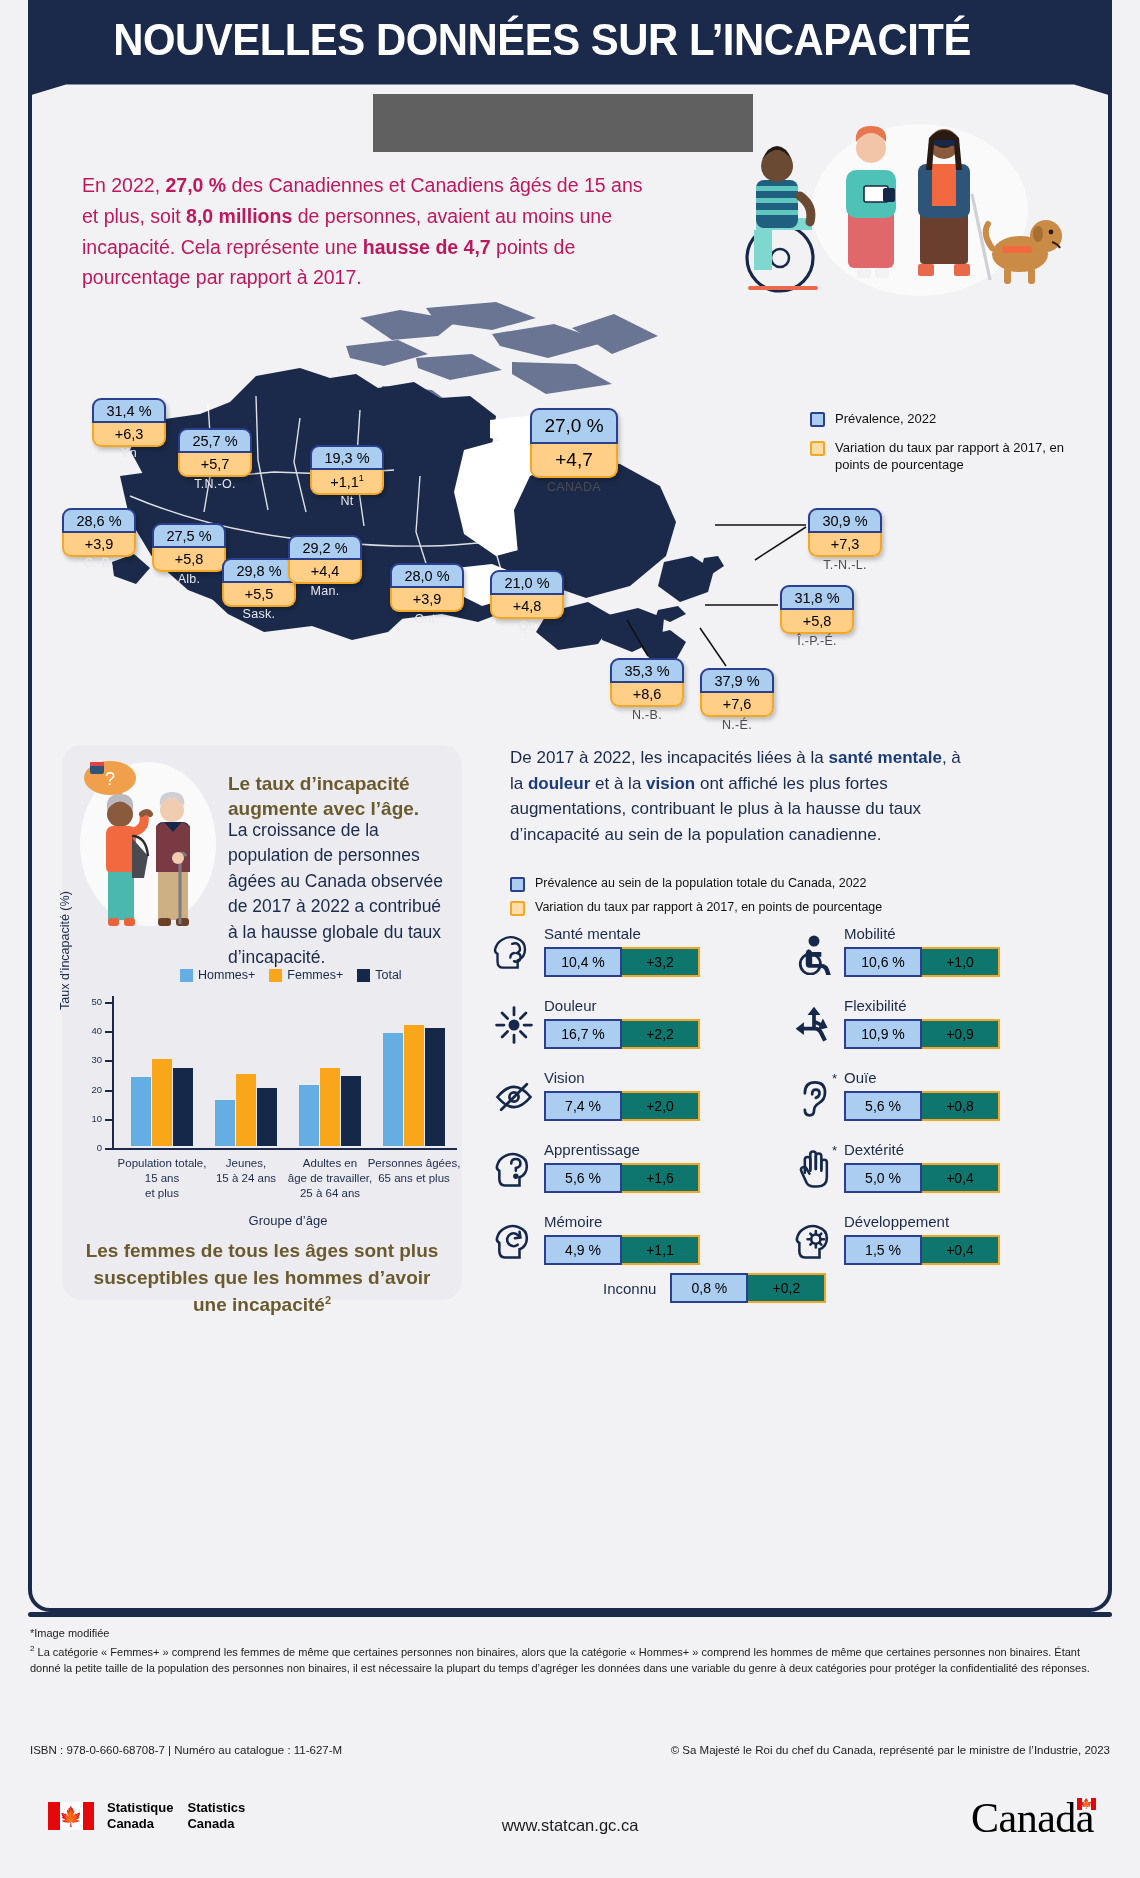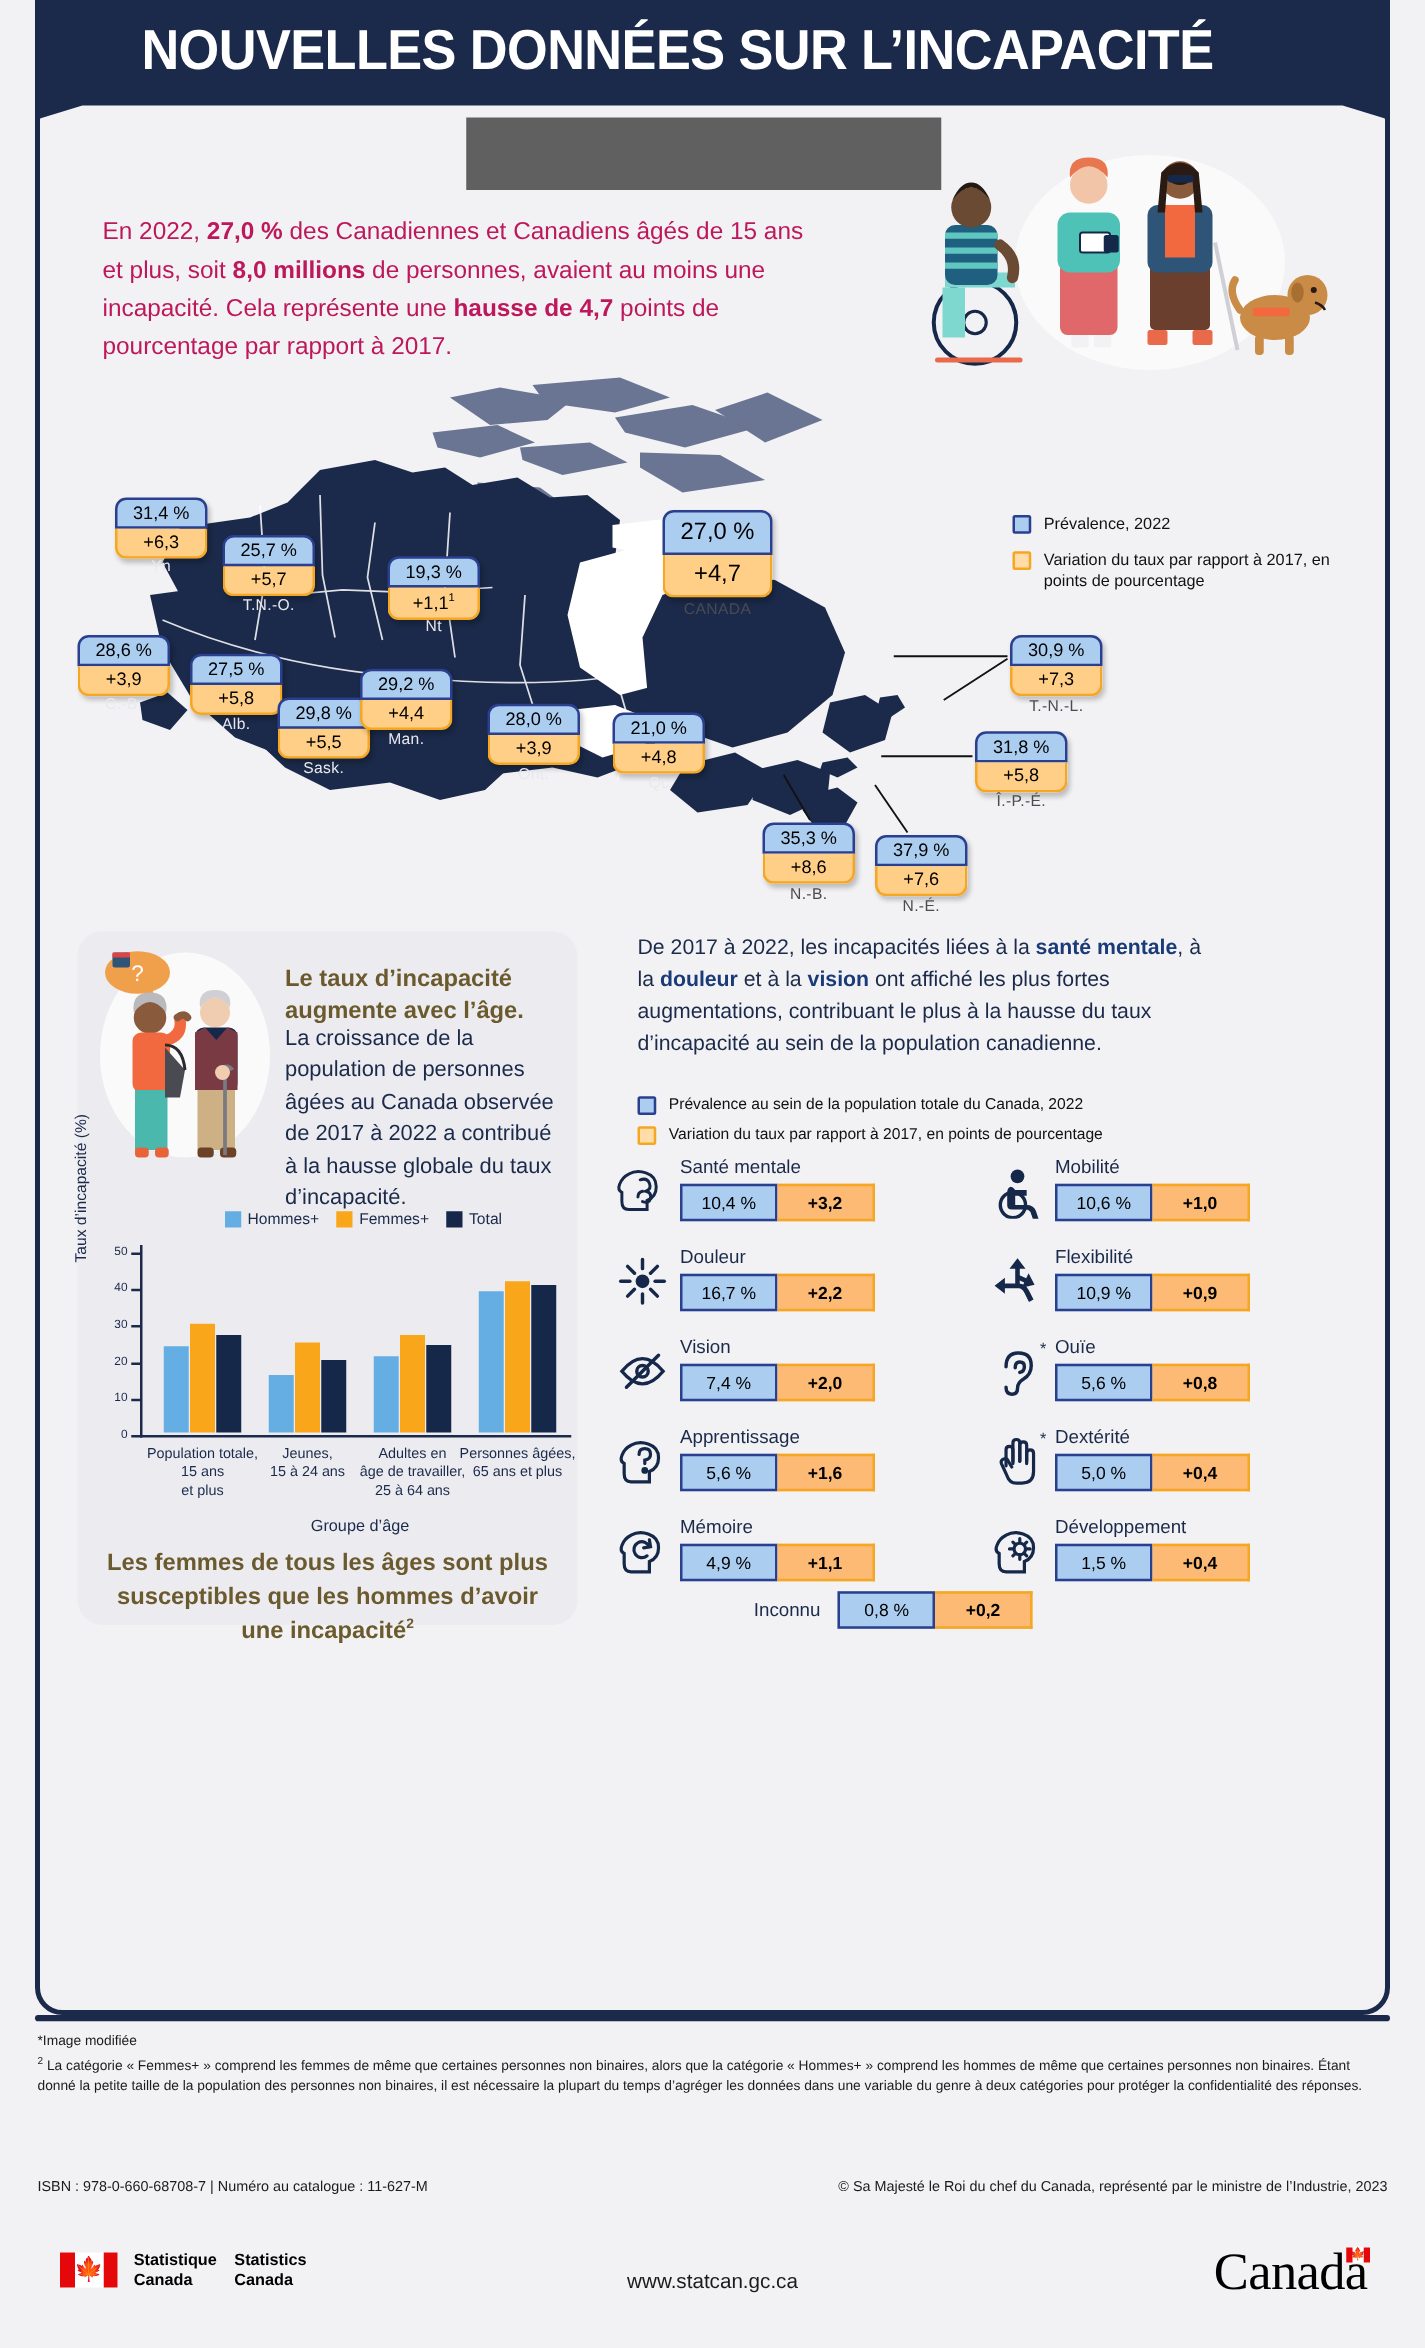--- a/index.html
+++ b/index.html
@@ -136,23 +136,23 @@
   .tcell { position: absolute; width: 300px; height: 78px; }
   .tcell .ticon { position: absolute; left: 0; top: 6px; width: 48px; height: 48px; }
   .tcell .tname { position: absolute; left: 52px; top: 0; font-size: 15px; color: #1b2a4a; }
   .tbar { position: absolute; left: 52px; top: 22px; display: flex; height: 30px; }
   .tbar .bl {
     background: #aacdf0; border: 2.2px solid #2b3f8f;
     width: 78px; display: flex; align-items: center; justify-content: center;
     font-size: 14px; color: #000;
   }
   .tbar .bo {
-    background: #fdba74; border: 2.2px solid #f5a623; border-left: none;
+    background: #0f766e; border: 2.2px solid #f5a623; border-left: none;
     width: 78px; display: flex; align-items: center; justify-content: center;
-    font-size: 14px; color: #000; font-weight: bold;
+    font-size: 14px; color: #000;
   }
   .aster { position: absolute; font-size: 13px; color: #1b2a4a; }
 
   .unknown-row { position: absolute; left: 603px; top: 1273px; display: flex; align-items: center; gap: 14px; }
   .unknown-row .ulabel { font-size: 15px; color: #1b2a4a; }
 
   
   .divider { position: absolute; left: 28px; top: 1612px; width: 1084px; height: 5px; background: #1b2a4a; border-radius: 3px; }
   .notes { position: absolute; left: 30px; top: 1626px; width: 1080px; font-size: 11px; line-height: 1.45; color: #1b1b1b; }
   .notes .ln { margin-bottom: 1px; }

